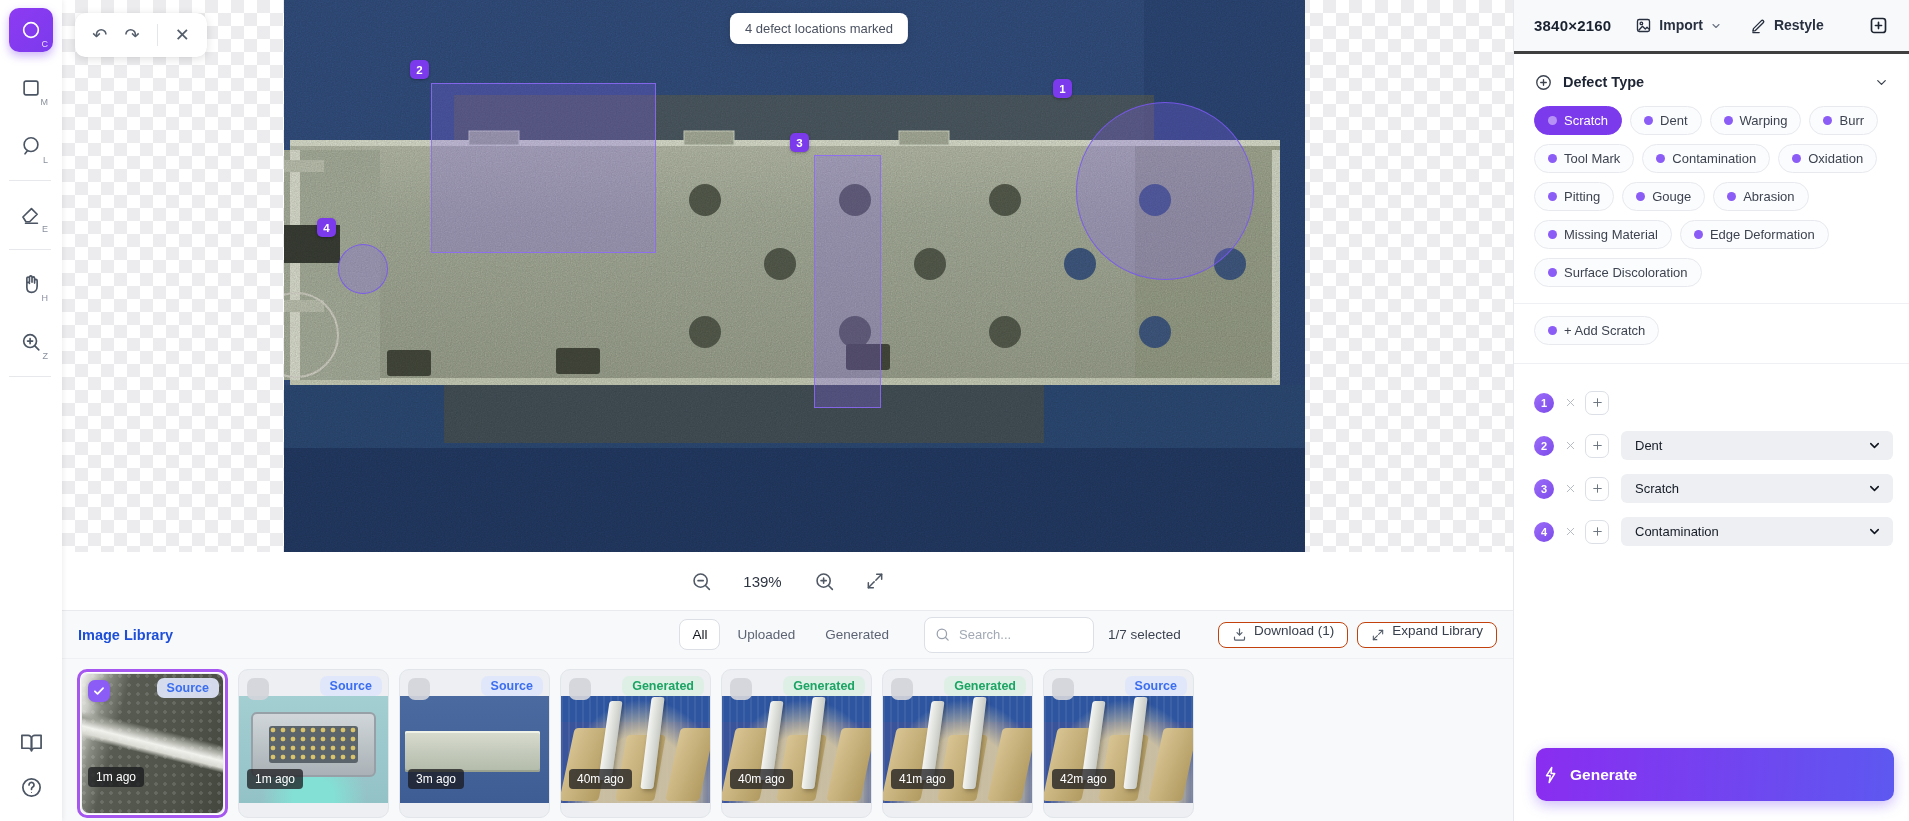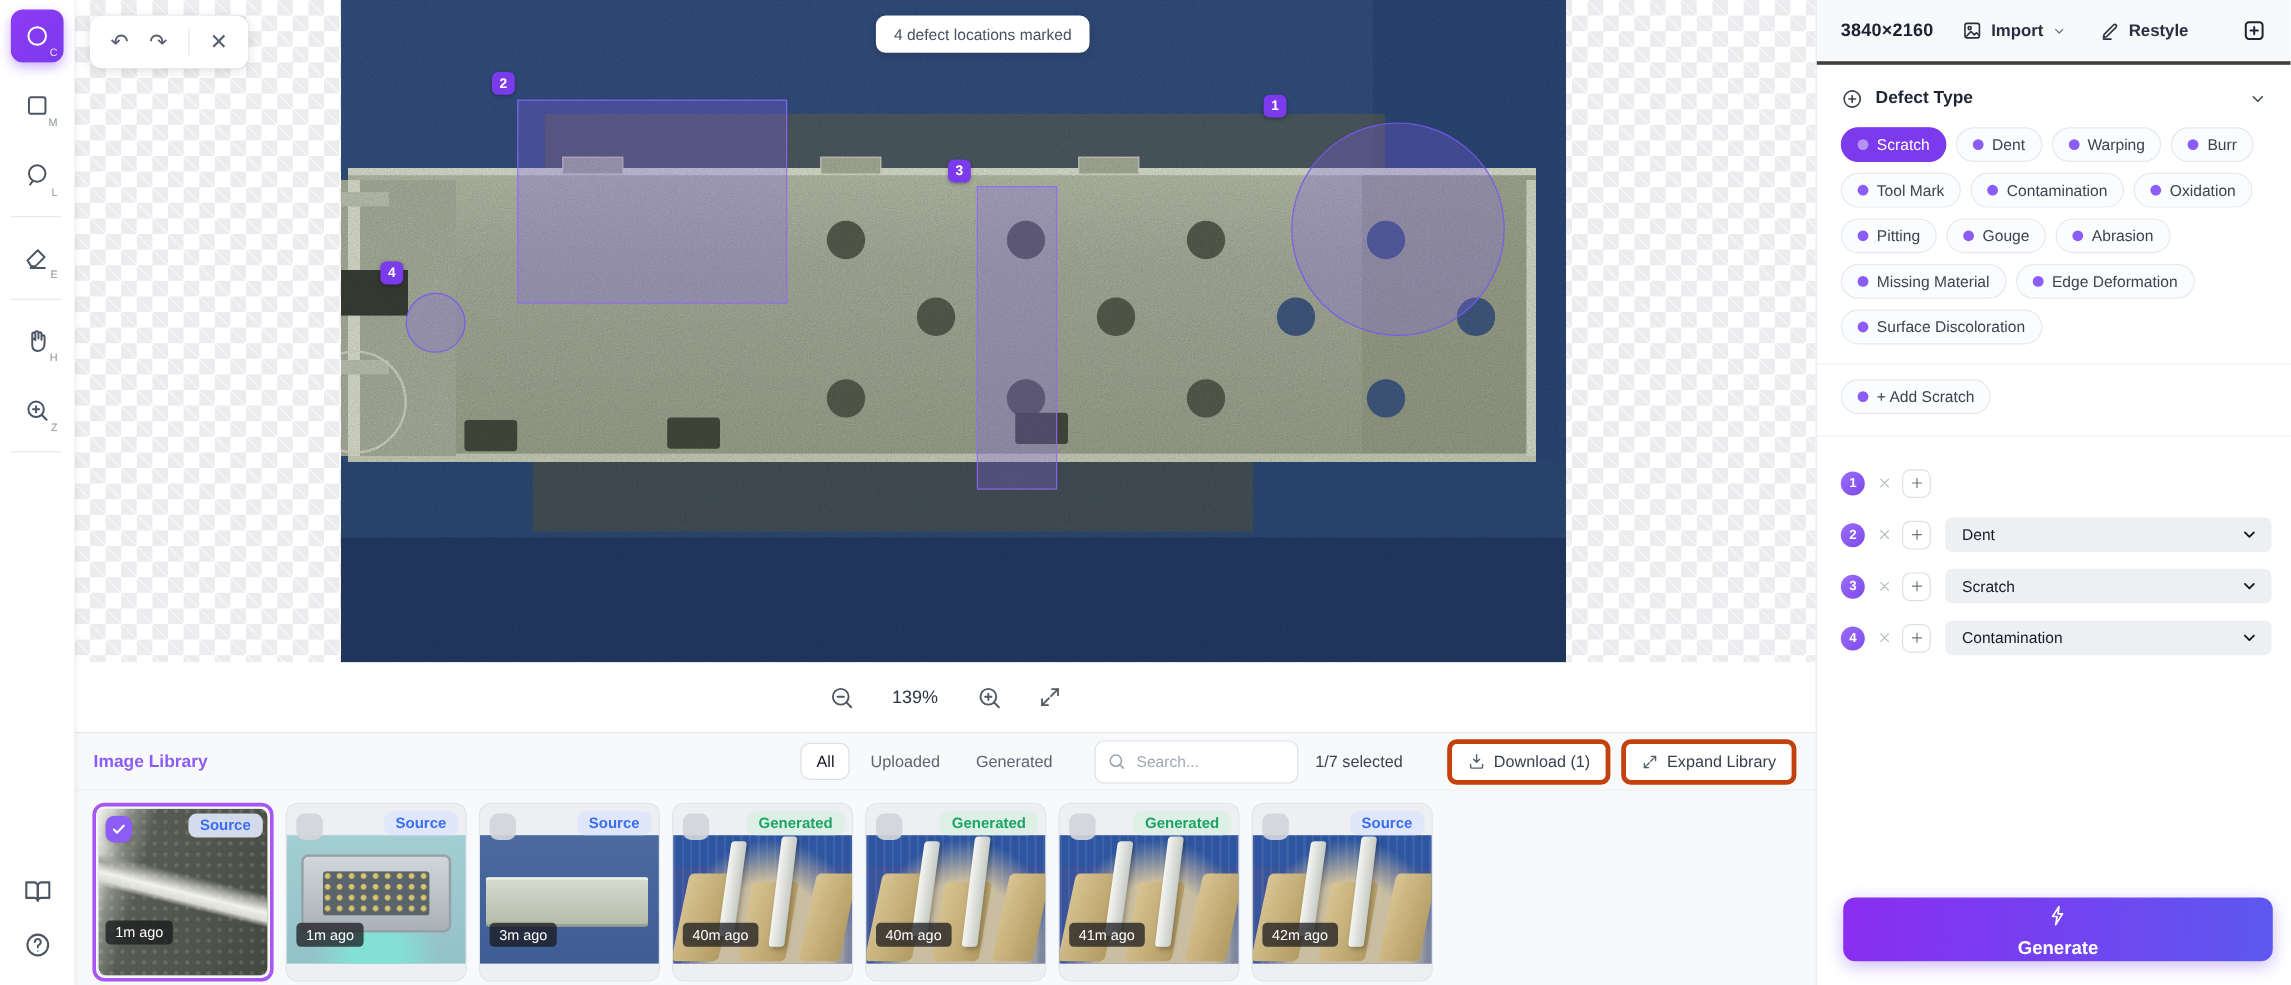--- a/index.html
+++ b/index.html
@@ -40,30 +40,30 @@
     font-weight:700;display:flex;align-items:center;justify-content:center;z-index:8;box-shadow:0 1px 3px rgba(0,0,0,.3);cursor:pointer;}
 
   
   .zoombar{position:absolute;left:62px;top:552px;width:1451px;height:58px;background:#fff;display:flex;align-items:center;justify-content:center;gap:30px;z-index:10;}
   .zb-ic{color:#4f5864;cursor:pointer;}
   .zoom-val{font-size:15px;color:#2e3542;min-width:42px;text-align:center;}
 
   
   .library{position:absolute;left:62px;top:610px;width:1451px;height:211px;background:#f8f9fb;border-top:1px solid #e8eaee;box-sizing:border-box;}
   .lib-head{height:48px;display:flex;align-items:center;padding:0 16px 0 16px;border-bottom:1px solid #eef0f4;box-sizing:border-box;}
-  .lib-title{font-size:14.5px;font-weight:700;color:#8b5cf6;}
+  .lib-title{font-size:14.5px;font-weight:700;color:#1d4ed8;}
   .tabs{display:flex;align-items:center;gap:4px;margin-left:auto;}
   .tab{font-size:13.5px;color:#5c6473;padding:7px 12px;border-radius:8px;border:1px solid transparent;cursor:pointer;}
   .tab.active{background:#fff;border-color:#dcdfe5;color:#14181f;}
   .searchbox{display:flex;align-items:center;gap:7px;width:170px;height:36px;background:#fff;border:1px solid #dcdfe5;border-radius:8px;
     padding:0 10px;box-sizing:border-box;margin-left:22px;color:#9aa1ad;}
   .searchbox input{border:none;outline:none;width:100%;font-size:13px;color:#333;background:transparent;font-family:inherit;}
   .searchbox input::placeholder{color:#a2a9b4;}
   .sel-count{font-size:13.5px;color:#3c4350;margin:0 28px 0 14px;white-space:nowrap;}
-  .lib-btn{display:flex;align-items:center;gap:7px;height:38px;background:#fff;border:4px solid #c2410c;border-radius:8px;
+  .lib-btn{display:flex;gap:7px;height:26px;background:#fff;border:1px solid #c2410c;border-radius:8px;
     padding:0 13px;font-size:13.5px;color:#39404d;margin-left:9px;cursor:pointer;white-space:nowrap;}
   .lib-btn .icn{color:#555e6b;}
   .thumbs{display:flex;gap:10px;padding:10px 15px;}
   .thumb{position:relative;width:151px;height:149px;border-radius:10px;background:#edeff2;border:1px solid #e2e5ea;box-sizing:border-box;flex:none;cursor:pointer;}
   .thumb.sel{border:3px solid #a657f0;box-shadow:0 0 0 1px #fff inset;}
   .thumb-img{position:absolute;left:0;right:0;top:26px;bottom:14px;overflow:hidden;}
   .thumb.sel .thumb-img{top:2px;bottom:2px;left:2px;right:2px;border-radius:7px;}
   .cb{position:absolute;top:8px;left:8px;width:22px;height:22px;border-radius:7px;background:rgba(210,213,218,.92);z-index:6;
     display:flex;align-items:center;justify-content:center;color:#fff;cursor:pointer;}
   .cb.checked{background:var(--accent2);box-shadow:0 1px 4px rgba(0,0,0,.2);}
@@ -123,21 +123,21 @@
   .dnum{width:20px;height:20px;border-radius:50%;background:linear-gradient(135deg,#9b6cf9,#7c4bea);color:#fff;font-size:11px;
     font-weight:700;display:flex;align-items:center;justify-content:center;margin-left:4px;flex:none;}
   .dx{margin:0 8px 0 10px;color:#b4bac3;display:flex;cursor:pointer;}
   .dplus{width:24px;height:24px;border:1px solid #dcdfe5;border-radius:7px;color:#6b7380;display:flex;align-items:center;
     justify-content:center;background:#fff;box-sizing:border-box;cursor:pointer;flex:none;}
   .dselect{flex:1;margin-left:12px;height:29px;background:#edeff2;border-radius:6px;display:flex;align-items:center;
     padding:0 11px 0 14px;font-size:13px;color:#161c27;cursor:pointer;}
   .dchev{margin-left:auto;color:#10151f;}
   .generate{position:absolute;left:22px;top:748px;width:358px;height:53px;border-radius:10px;border:none;
     background:linear-gradient(94deg,#8a2df0 0%,#5d58f0 100%);color:#fff;font-size:15.5px;font-weight:700;
-    display:flex;align-items:center;justify-content:flex-end;gap:10px;cursor:pointer;font-family:inherit;box-shadow:0 4px 14px rgba(110,60,240,.35);flex-direction:column;}
+    display:flex;align-items:center;justify-content:flex-start;gap:10px;cursor:pointer;font-family:inherit;box-shadow:0 4px 14px rgba(110,60,240,.35);}
 </style>
 </head>
 <body>
 
 <div class="app">
 
   <aside class="toolrail">
     <div id="rail-tools">
         <div class="tool-btn active">
           <span class="icn ">

